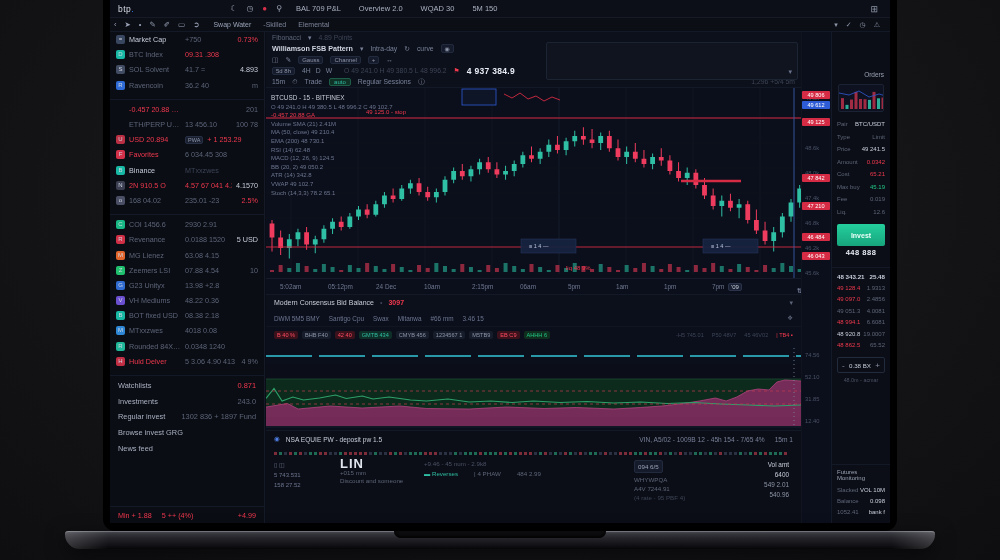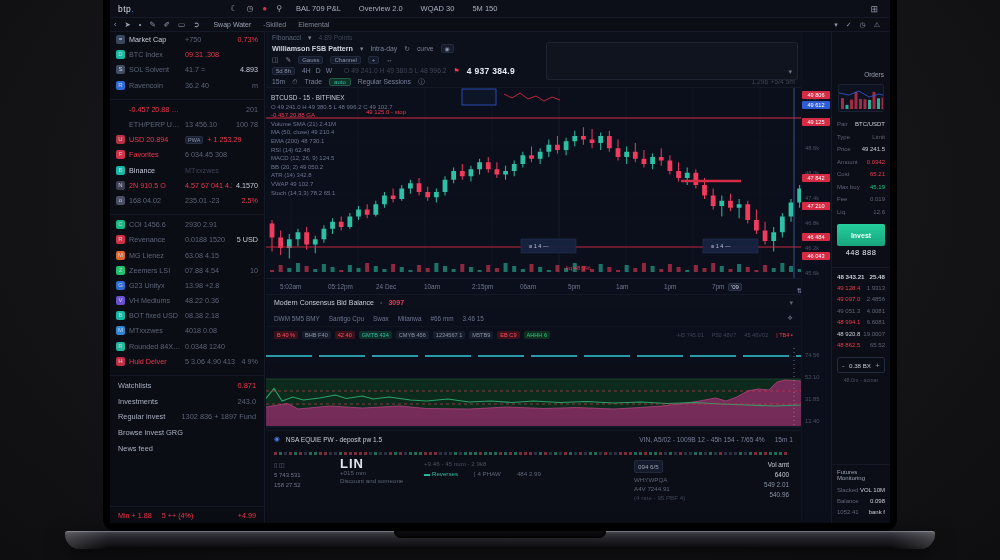--- a/index.html
+++ b/index.html
@@ -106,21 +106,21 @@
   .ptag{position:absolute;left:0;width:28px;text-align:center;border-radius:1px;color:#fff;font-size:5.6px;line-height:8px;}
   .ptag.pr{background:#d62b44;}
   .ptag.pb{background:#2e5bd6;}
   
   #rightpanel{position:absolute;left:721px;top:32px;width:59px;height:491px;background:#0b0e16;border-left:1px solid #151a28;box-sizing:border-box;font-size:6px;color:#79819a;display:flex;flex-direction:column;}
   #rightpanel .rtab{height:14px;line-height:14px;text-align:right;padding-right:6px;color:#9aa2b4;font-size:6.5px;margin-top:36px;}
   .thumb{margin:2px 6px;height:26px;background:#0e1220;border:1px solid #1b2233;border-radius:2px;position:relative;overflow:hidden;}
   .formrows{padding:4px 5px 0 5px;}
   .frw{display:flex;justify-content:space-between;height:12.5px;align-items:center;}
   .buybtn{margin:6px 5px 2px 5px;height:22px;background:linear-gradient(180deg,#24cf9d,#17a57c);border-radius:2px;color:#eafff7;font-size:7px;font-weight:bold;display:flex;align-items:center;justify-content:center;cursor:pointer;}
-  .total{ text-align:center;color:#e8edf6;font-weight:normal;font-size:7.5px;letter-spacing:.5px;}
+  .total{ text-align:center;color:#e8edf6;font-weight:bold;font-size:7.5px;letter-spacing:.5px;}
   .bookhead{display:flex;justify-content:space-between;padding:0 5px;margin-top:10px;color:#c7cdda;font-size:6.2px;font-weight:bold;border-top:1px solid #141927;padding-top:5px;}
   .bookrows{padding:2px 5px;}
   .bkr{display:flex;justify-content:space-between;height:11.5px;align-items:center;}
   .stepper{display:flex;align-items:center;justify-content:space-between;margin:4px 5px;border:1px solid #222a3e;border-radius:2px;height:14px;padding:0 4px;color:#c7cdda;}
   .stepper .sbtn{color:#8d95a8;font-size:8px;cursor:pointer;}
   .stepnote{text-align:center;color:#4a5166;font-size:5.4px;}
   .acct{margin-top:auto;border-top:1px solid #141927;padding:4px 5px 6px 5px;}
   .acct .ttl{color:#9aa2b4;font-size:6px;margin-bottom:3px;}
   .acr{display:flex;justify-content:space-between;height:11px;align-items:center;}
 </style>

